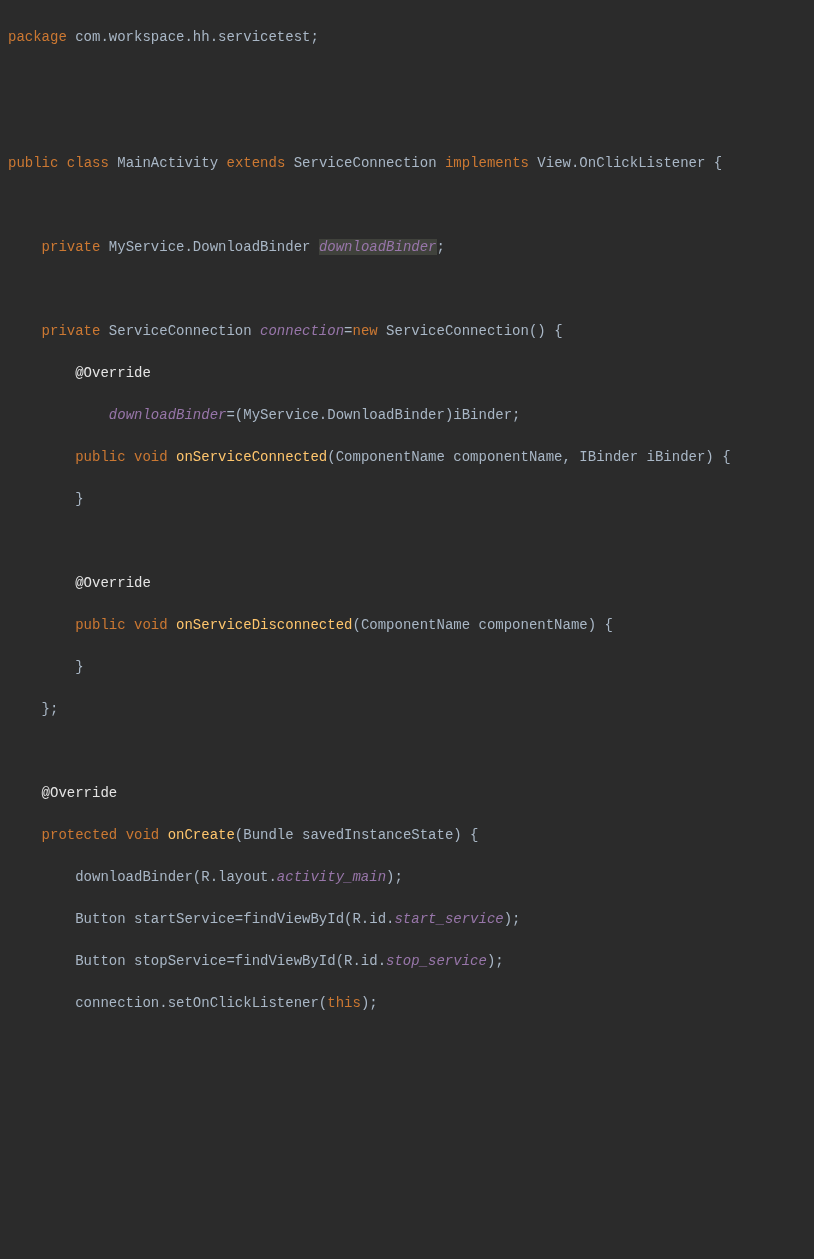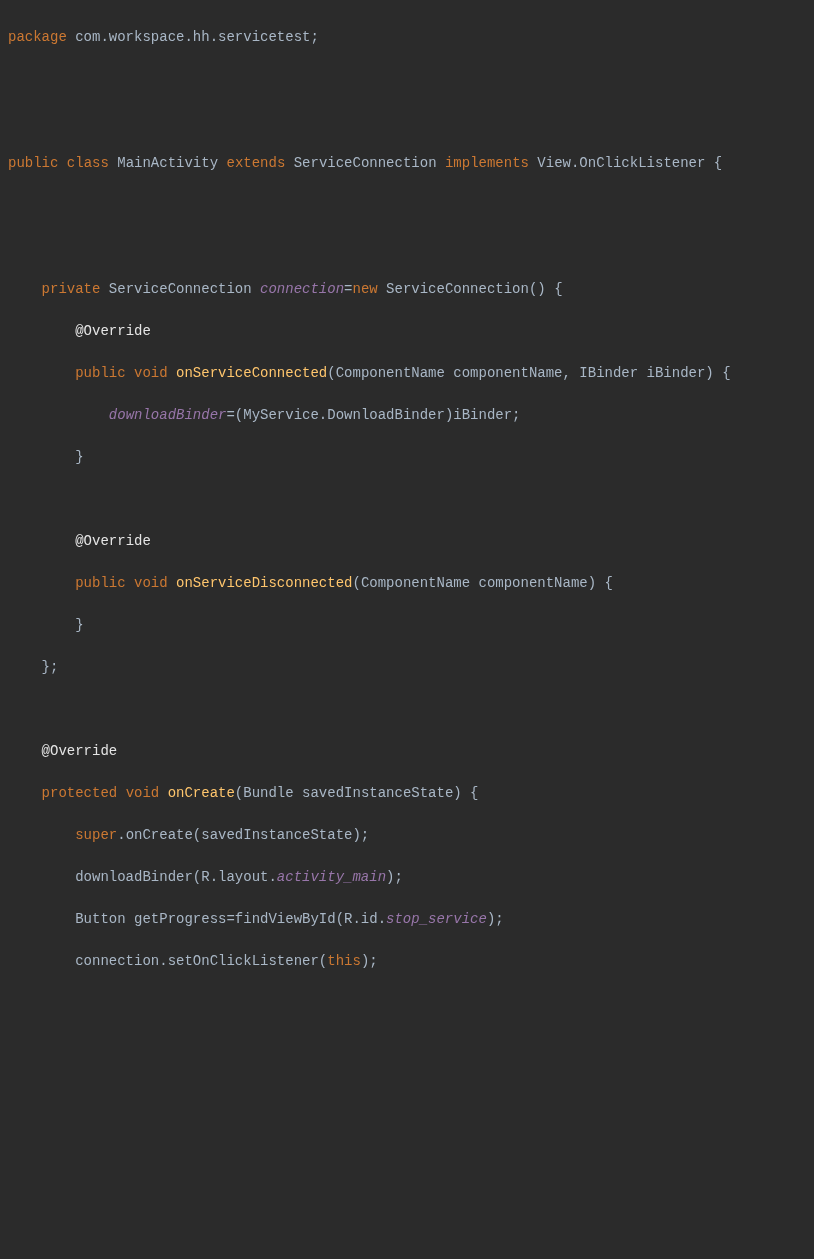--- a/index.html
+++ b/index.html
@@ -29,37 +29,38 @@
 </head>
 <body>
 
 <div class="container">
 <div class="editor">
 <div class="line"><span class="kw">package</span><span class="pkg"> com.workspace.hh.servicetest;</span></div>
 <div class="line"></div>
 <div class="line"></div>
 <div class="line"><span class="kw">public</span> <span class="kw">class</span> <span>MainActivity</span><span class="kw"> extends </span><span>ServiceConnection</span><span class="kw"> implements </span><span>View.OnClickListener</span><span> {</span></div>
 <div class="line"></div>
+<div class="line"><span class="kw">    private </span><span>MyService.DownloadBinder </span><span class="field highlight">downloadBinder</span><span>;</span></div>
 <div class="line"></div>
 <div class="line"><span class="kw">    private </span><span>ServiceConnection </span><span class="field">connection</span><span>=</span><span class="kw">new </span><span>ServiceConnection</span><span>() {</span></div>
 <div class="line">        <span class="ann">@Override</span></div>
+<div class="line"><span>            </span><span class="field">downloadBinder</span><span>=(MyService.DownloadBinder)iBinder;</span></div>
 <div class="line"><span class="kw">        public</span> <span class="kw">void</span> <span class="method">onServiceConnected</span><span>(ComponentName componentName, IBinder iBinder) {</span></div>
-<div class="line"><span>            </span><span class="field">downloadBinder</span><span>=(MyService.DownloadBinder)iBinder;</span></div>
 <div class="line"><span>        }</span></div>
 <div class="line"></div>
 <div class="line">        <span class="ann">@Override</span></div>
 <div class="line"><span class="kw">        public</span> <span class="kw">void</span> <span class="method">onServiceDisconnected</span><span>(ComponentName componentName) {</span></div>
 <div class="line"><span>        }</span></div>
 <div class="line"><span>    };</span></div>
 <div class="line"></div>
 <div class="line"><span>    </span><span class="ann">@Override</span></div>
 <div class="line"><span class="kw">    protected</span> <span class="kw">void</span> <span class="method">onCreate</span><span>(Bundle savedInstanceState) {</span></div>
-<div class="line"><span>        </span><span class="kw">super</span><span>.onCreate(savedInstanceState);</span></div>
 <div class="line"><span>        downloadBinder(R.layout.</span><span class="field">activity_main</span><span>);</span></div>
-<div class="line"><span>        Button getProgress=findViewById(R.id.</span><span class="field">stop_service</span><span>);</span></div>
+<div class="line"><span>        Button startService=findViewById(R.id.</span><span class="field">start_service</span><span>);</span></div>
+<div class="line"><span>        Button stopService=findViewById(R.id.</span><span class="field">stop_service</span><span>);</span></div>
 <div class="line"><span>        connection.setOnClickListener(</span><span class="kw">this</span><span>);</span></div>
 <div class="line"></div>
 
 
 
 
 
 
 
 

